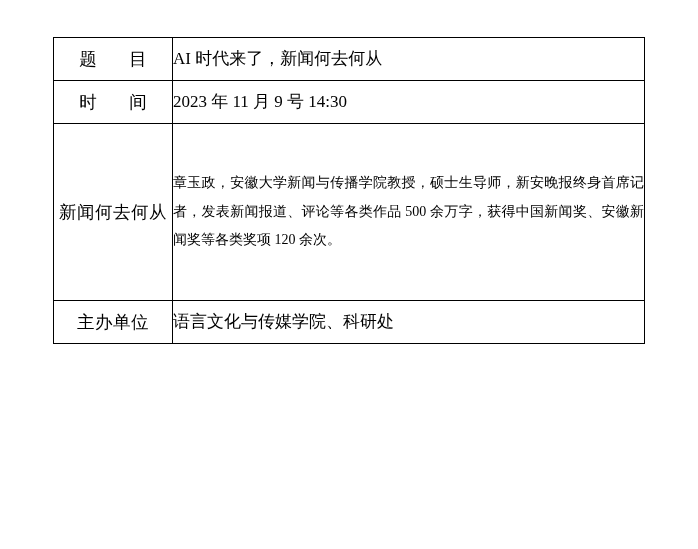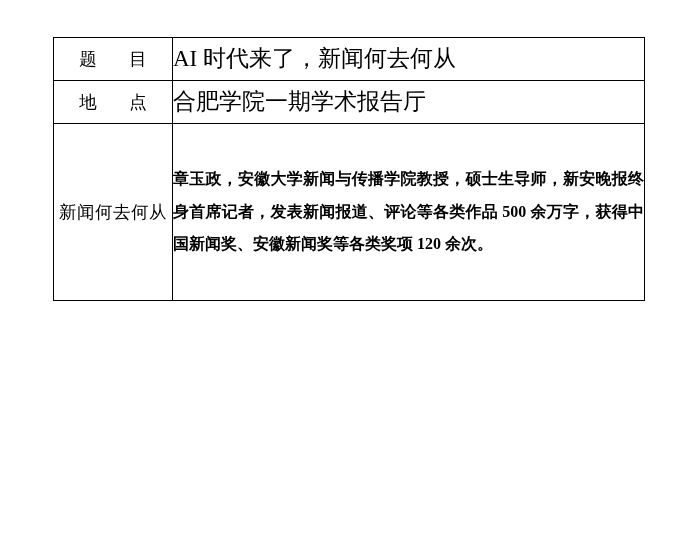--- a/index.html
+++ b/index.html
@@ -44,58 +44,61 @@
     padding: 10px 4px;
   }
   .label-cell .spread2 {
     display: inline-block;
     letter-spacing: 14px;
     text-indent: 14px;
     text-align: center;
   }
   .value-cell {
     text-align: left;
-    font-size: 23px;
+    font-size: 17px;
     line-height: 1.55;
     padding: 10px 12px;
     font-family: "Liberation Serif", "DejaVu Serif", serif;
   }
   .bio-cell {
     text-align: justify;
     text-justify: inter-ideograph;
-    font-size: 16px;
+    font-size: 14px;
     line-height: 2.05;
     padding: 12px 14px 12px 12px;
     font-family: "Liberation Serif", "DejaVu Serif", serif;
-    font-weight: bold;
   }
   .row-title td { height: 42px; }
   .row-speaker td { height: 42px; }
   .row-time td { height: 42px; }
   .row-place td { height: 42px; }
   .row-org td { height: 42px; }
   .row-bio td { height: 176px; }
 </style>
 </head>
 <body>
 
 <div class="page">
   <table class="info-table">
     <tbody>
       <tr class="row-title">
         <td class="label-cell">
           <span class="spread2">题 目</span>
         </td>
         <td class="value-cell">AI 时代来了，新闻何去何从</td>
       </tr>
-      <tr class="row-place">
+      <tr class="row-time">
         <td class="label-cell">
-          <span class="spread2">地 点</span>
+          <span class="spread2">时 间</span>
         </td>
-        <td class="value-cell">合肥学院一期学术报告厅</td>
+        <td class="value-cell">2023 年 11 月 9 号 14:30</td>
       </tr>
       <tr class="row-bio">
         <td class="label-cell">新闻何去何从</td>
         <td class="bio-cell">章玉政，安徽大学新闻与传播学院教授，硕士生导师，新安晚报终身首席记者，发表新闻报道、评论等各类作品 500 余万字，获得中国新闻奖、安徽新闻奖等各类奖项 120 余次。</td>
+      </tr>
+      <tr class="row-org">
+        <td class="label-cell">主办单位</td>
+        <td class="value-cell">语言文化与传媒学院、科研处</td>
       </tr>
     </tbody>
   </table>
 </div>
 
 </body></html>

